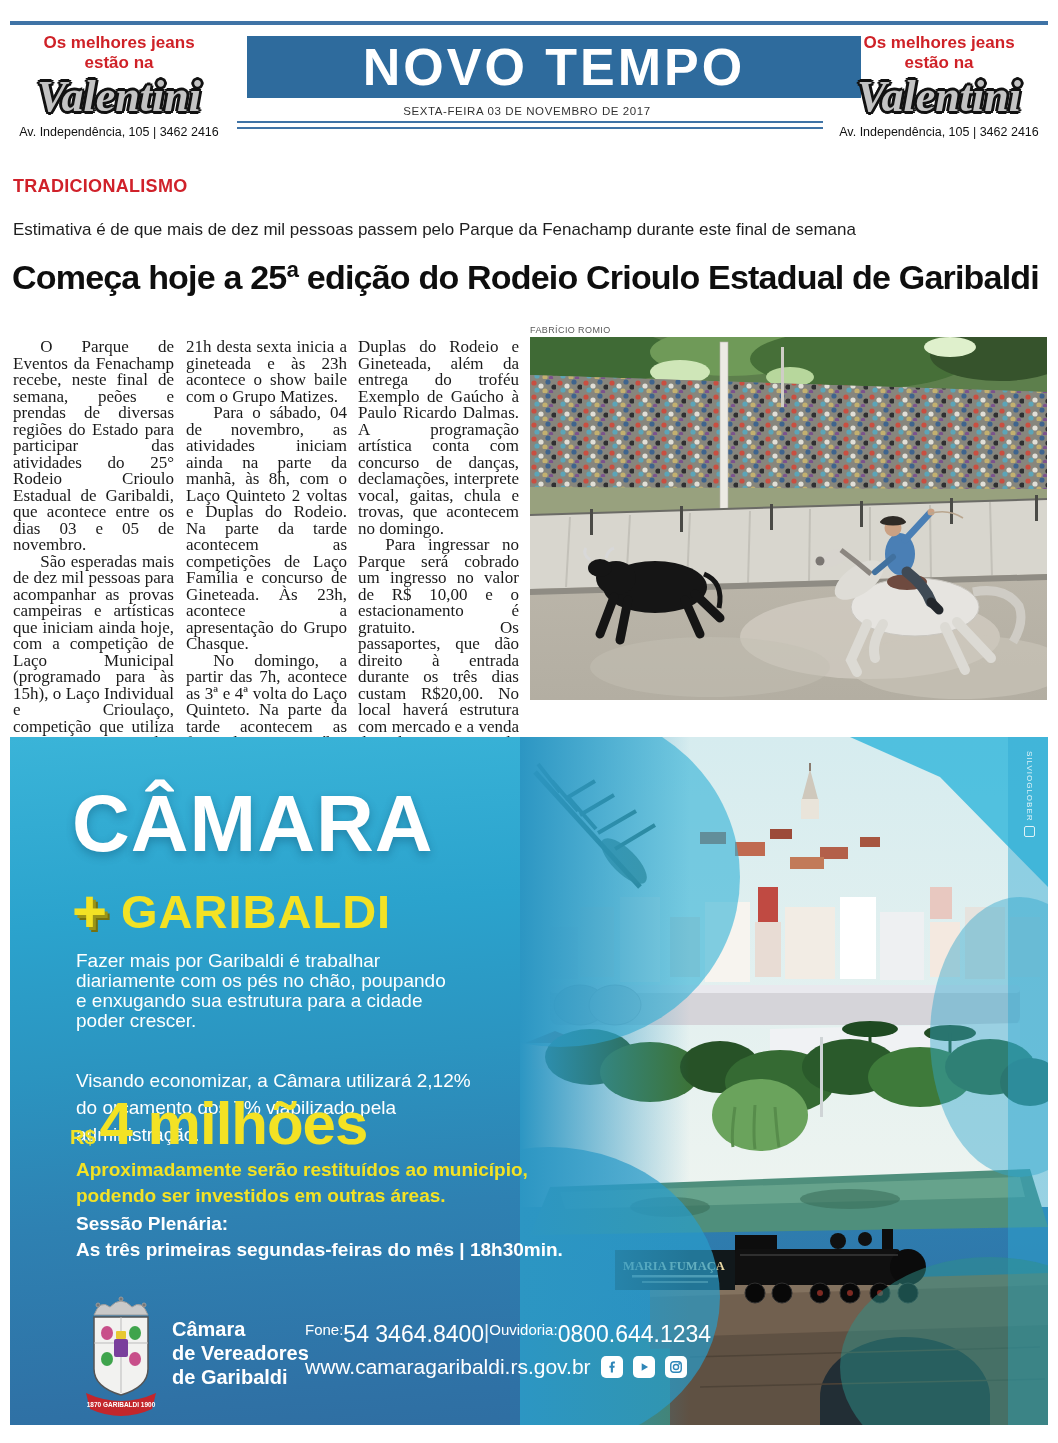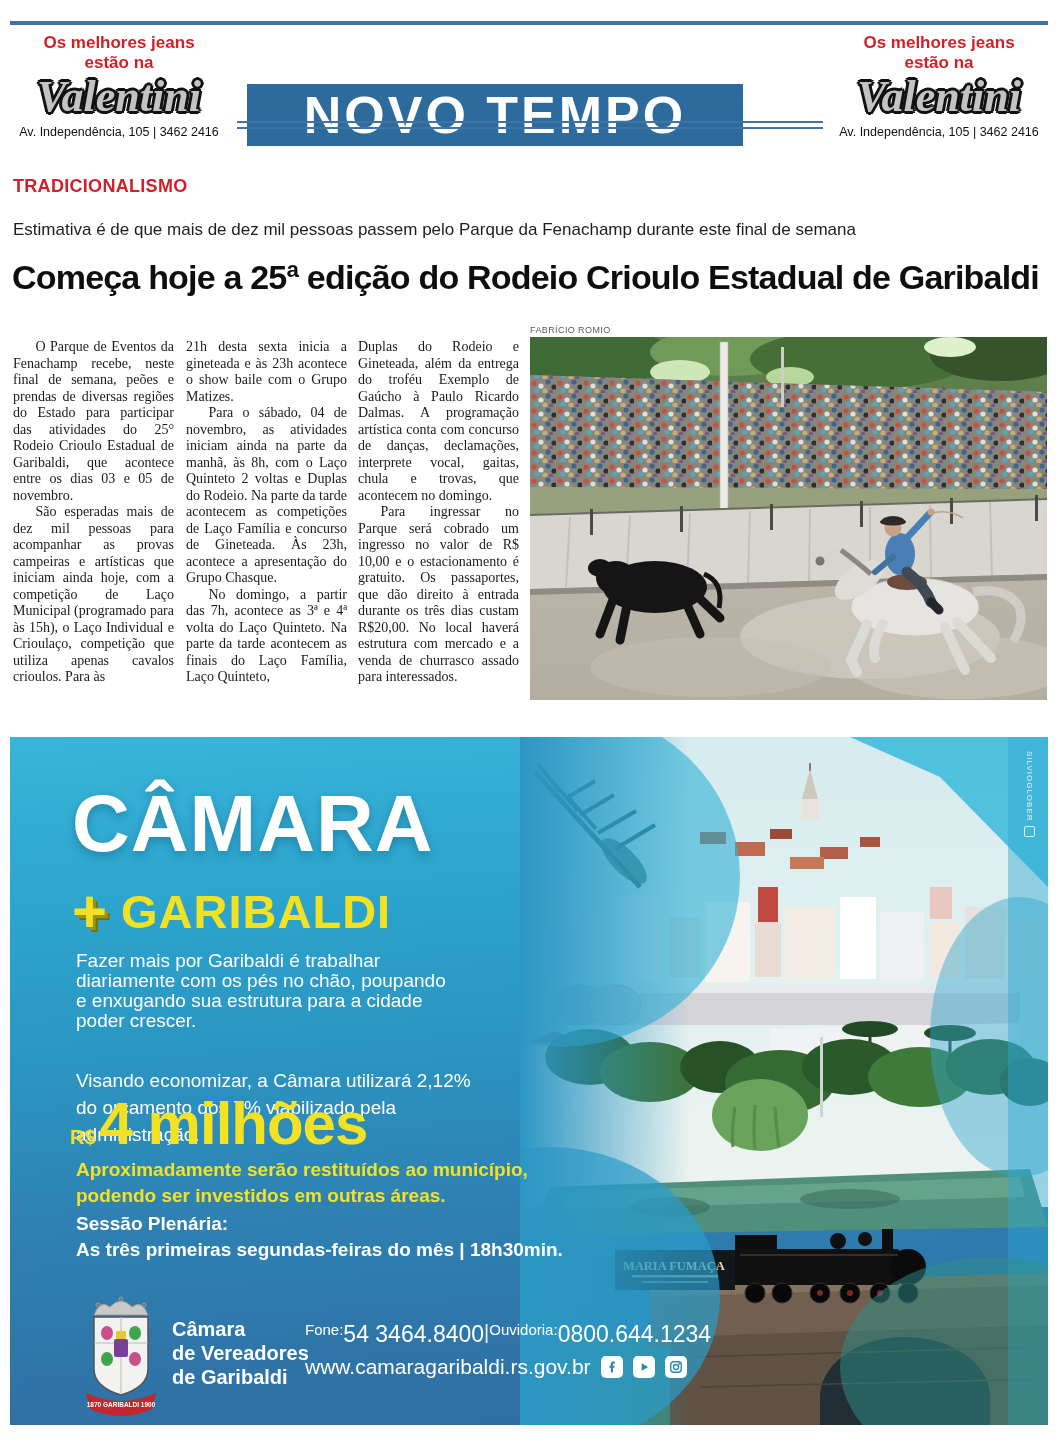--- a/index.html
+++ b/index.html
@@ -10,34 +10,34 @@
   
   #rule-top{left:10px;top:21px;width:1038px;height:4px;background:#3f73a6;}
   .val-ad{width:218px;text-align:center;}
   #val-left{left:10px;top:33px;} #val-right{left:830px;top:33px;}
   .val-line{color:#cf2127;font-weight:700;font-size:17px;line-height:20px;}
   .val-brand{display:inline-block;margin-top:1px;font-family:"Liberation Serif",serif;
     font-style:italic;font-weight:700;font-size:44px;line-height:46px;color:#c3c3c3;
     text-shadow:-2px -2px 0 #121212,2px -2px 0 #121212,-2px 2px 0 #121212,2px 2px 0 #121212,
       0 -3px 0 #121212,0 3px 0 #121212,-3px 0 0 #121212,3px 0 0 #121212;}
   .val-addr{margin-top:5px;font-size:12.5px;color:#111;}
-  #masthead-banner{left:247px;top:36px;width:496px;height:62px;background:#2e6b9d;
-    display:flex;align-items:center;justify-content:center;margin-top:48px;}
+  #masthead-banner{left:247px;top:36px;width:614px;height:62px;background:#2e6b9d;
+    display:flex;align-items:center;justify-content:center;}
   #masthead-title{color:#fff;font-weight:700;font-size:52px;letter-spacing:3px;}
   #masthead-date{left:247px;top:105px;width:560px;text-align:center;font-size:11.5px;
     letter-spacing:.6px;color:#333;}
   #rule-double{left:237px;top:121px;width:586px;height:8px;box-sizing:border-box;
     border-top:2px solid #3f73a6;border-bottom:2px solid #3f73a6;}
 
   
   #section-label{left:13px;top:176px;color:#d0212a;font-weight:700;font-size:18px;letter-spacing:.3px;}
   #subtitle{left:13px;top:220px;font-size:17px;color:#1e1e1e;}
   #headline{left:12px;top:257px;width:1040px;font-weight:700;font-size:34px;line-height:40px;
     color:#0e0e0e;letter-spacing:-.8px;}
-  .col{top:339px;width:161px;font-family:"Liberation Serif",serif;font-size:14px;
+  .col{top:339px;width:161px;font-family:"Liberation Serif",serif;font-size:17px;
     line-height:16.5px;color:#1a1a1a;text-align:justify;hyphens:auto;}
   #col-1{left:13px;} #col-2{left:186px;} #col-3{left:358px;}
   .apara{margin:0;text-indent:1.6em;}
   .apara.ni{text-indent:0;}
   #photo-credit{left:530px;top:325px;width:517px;text-align:left;font-size:9px;
     letter-spacing:.4px;color:#5a5a5a;}
   #photo{left:530px;top:337px;width:517px;height:363px;}
 
   
   #ad{left:10px;top:737px;width:1038px;height:688px;overflow:hidden;
@@ -81,20 +81,21 @@
   <div class="abs val-ad" id="val-left">
     <div class="val-line">Os melhores jeans</div>
     <div class="val-line">estão na</div>
     <div><span class="val-brand">Valentini</span></div>
     <div class="val-addr">Av. Independência, 105  |  3462 2416</div>
   </div>
 
   <div class="abs" id="masthead-banner">
     <div id="masthead-title">NOVO TEMPO</div>
   </div>
+  <div class="abs" id="masthead-date">SEXTA-FEIRA 03 DE NOVEMBRO DE 2017</div>
   <div class="abs" id="rule-double"></div>
 
   <div class="abs val-ad" id="val-right">
     <div class="val-line">Os melhores jeans</div>
     <div class="val-line">estão na</div>
     <div><span class="val-brand">Valentini</span></div>
     <div class="val-addr">Av. Independência, 105  |  3462 2416</div>
   </div>
 
   <div class="abs" id="section-label">TRADICIONALISMO</div>

